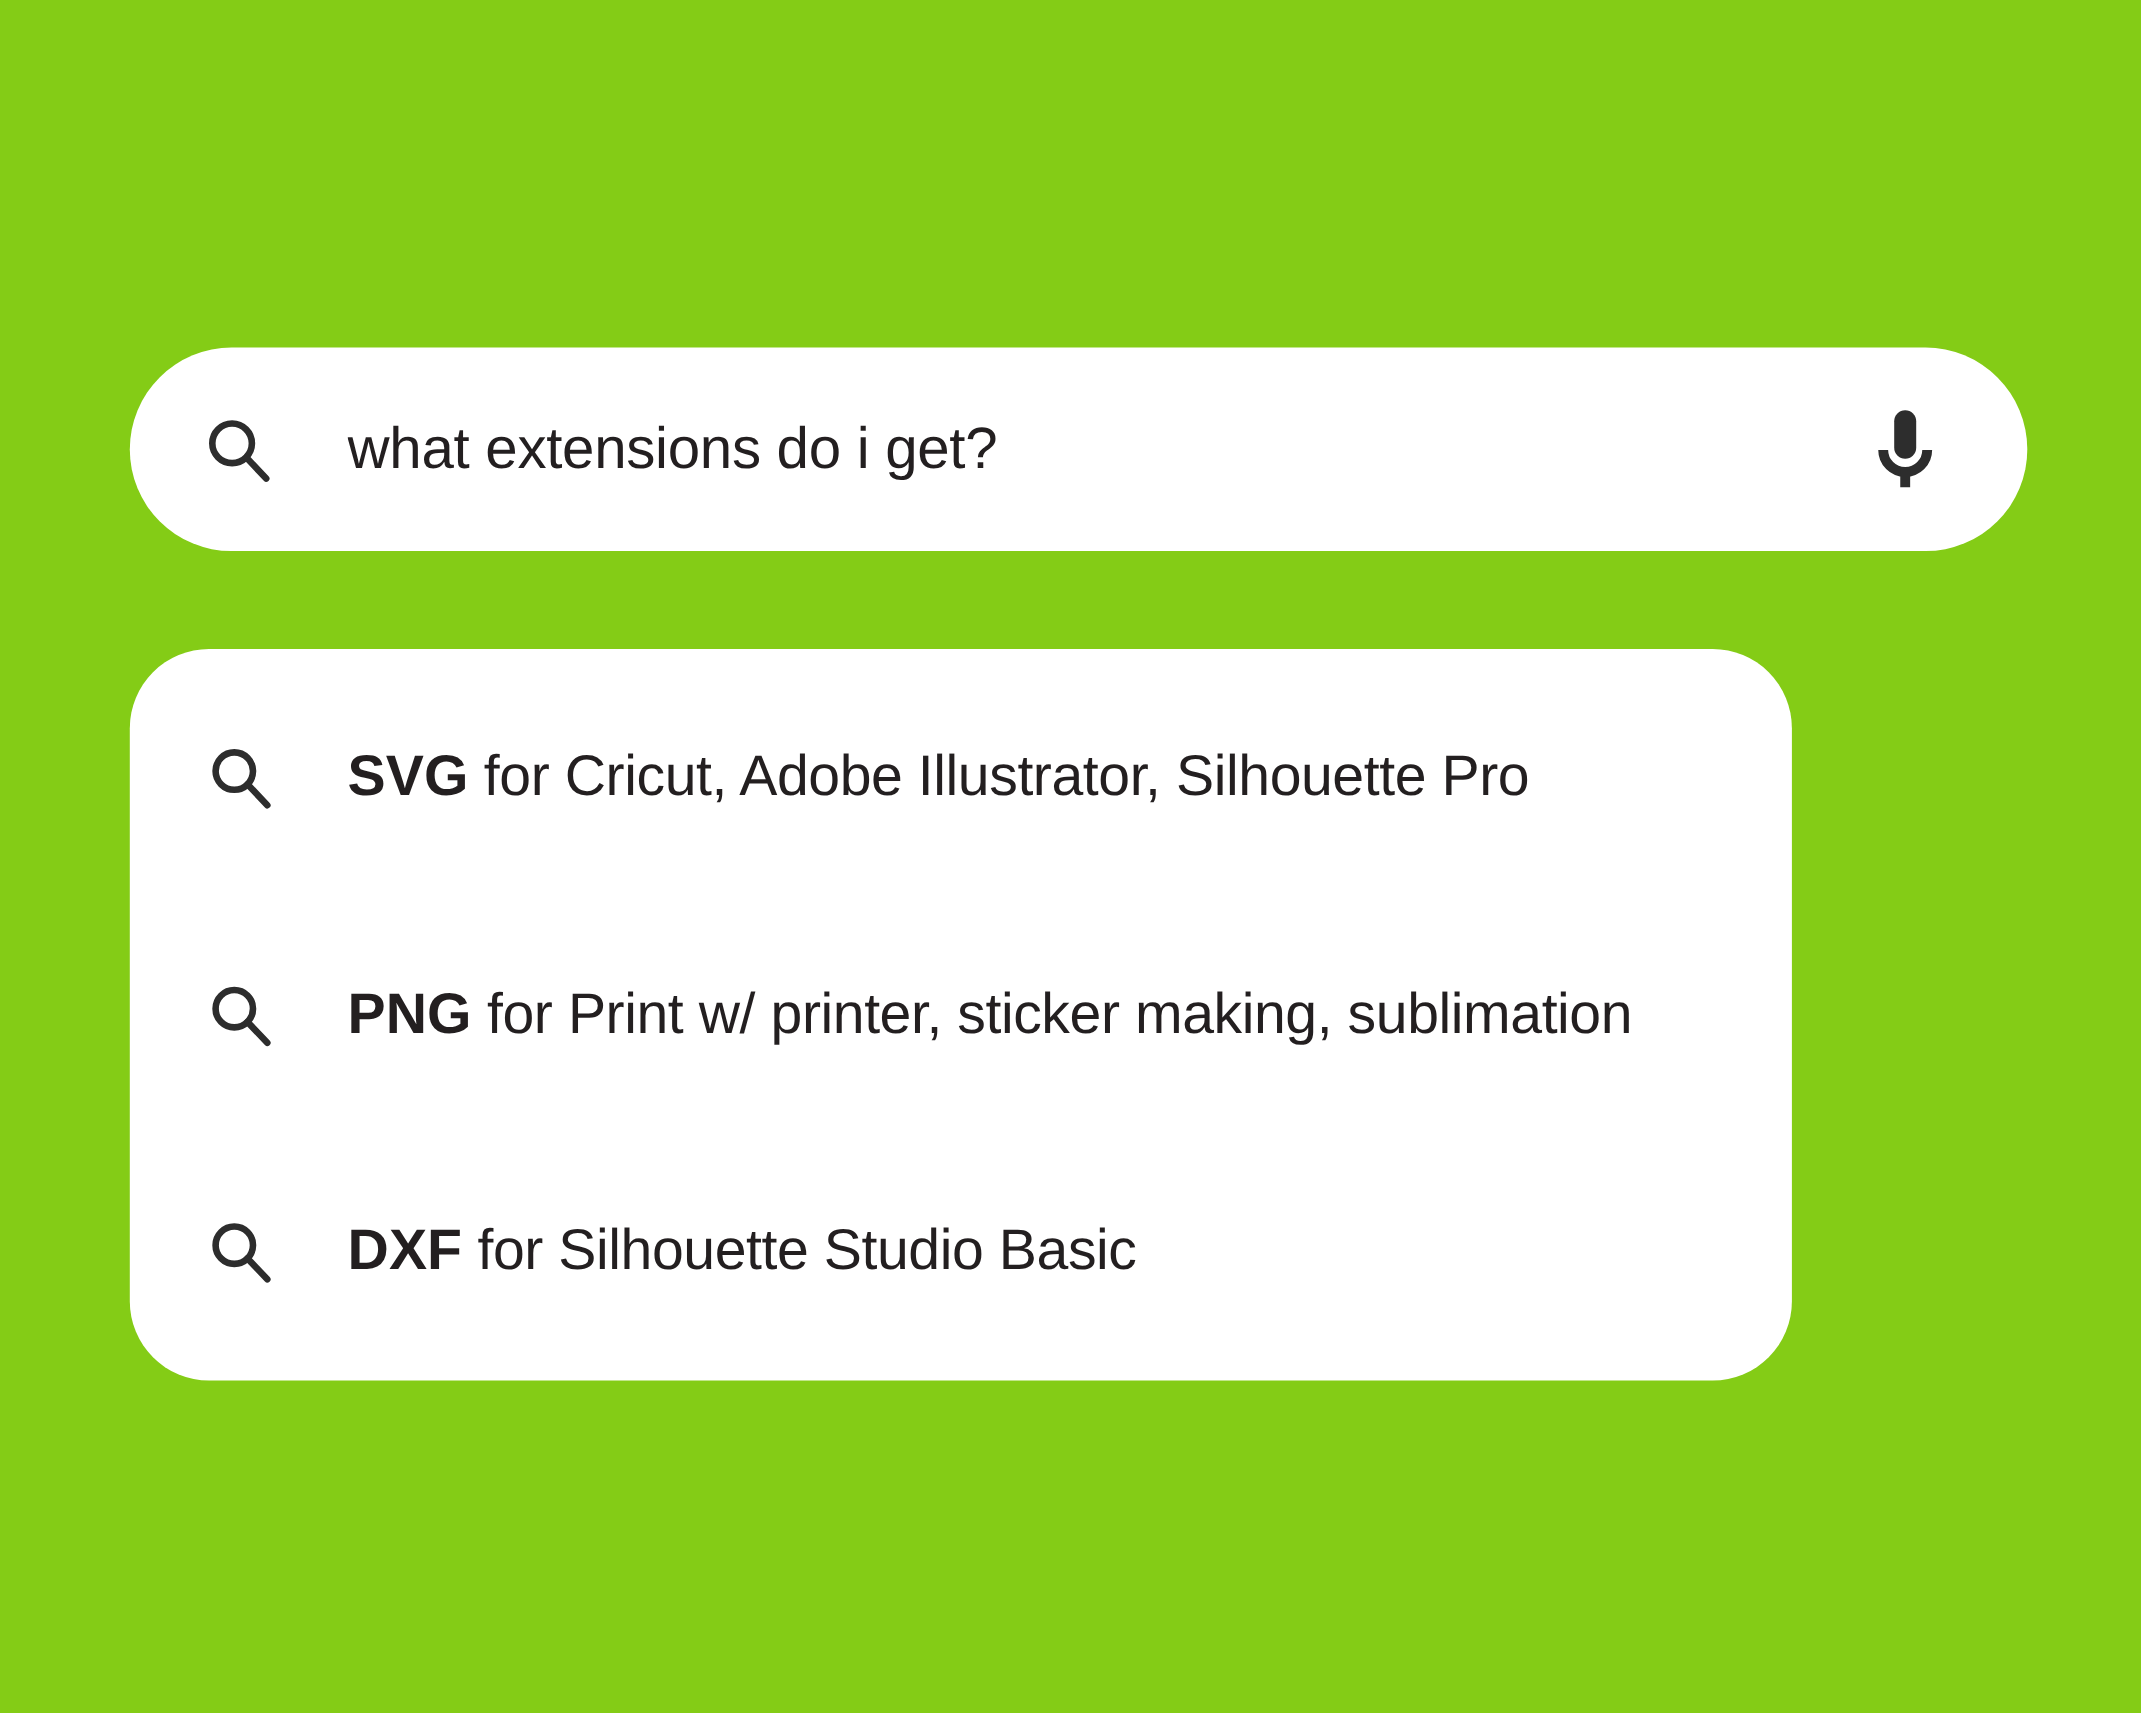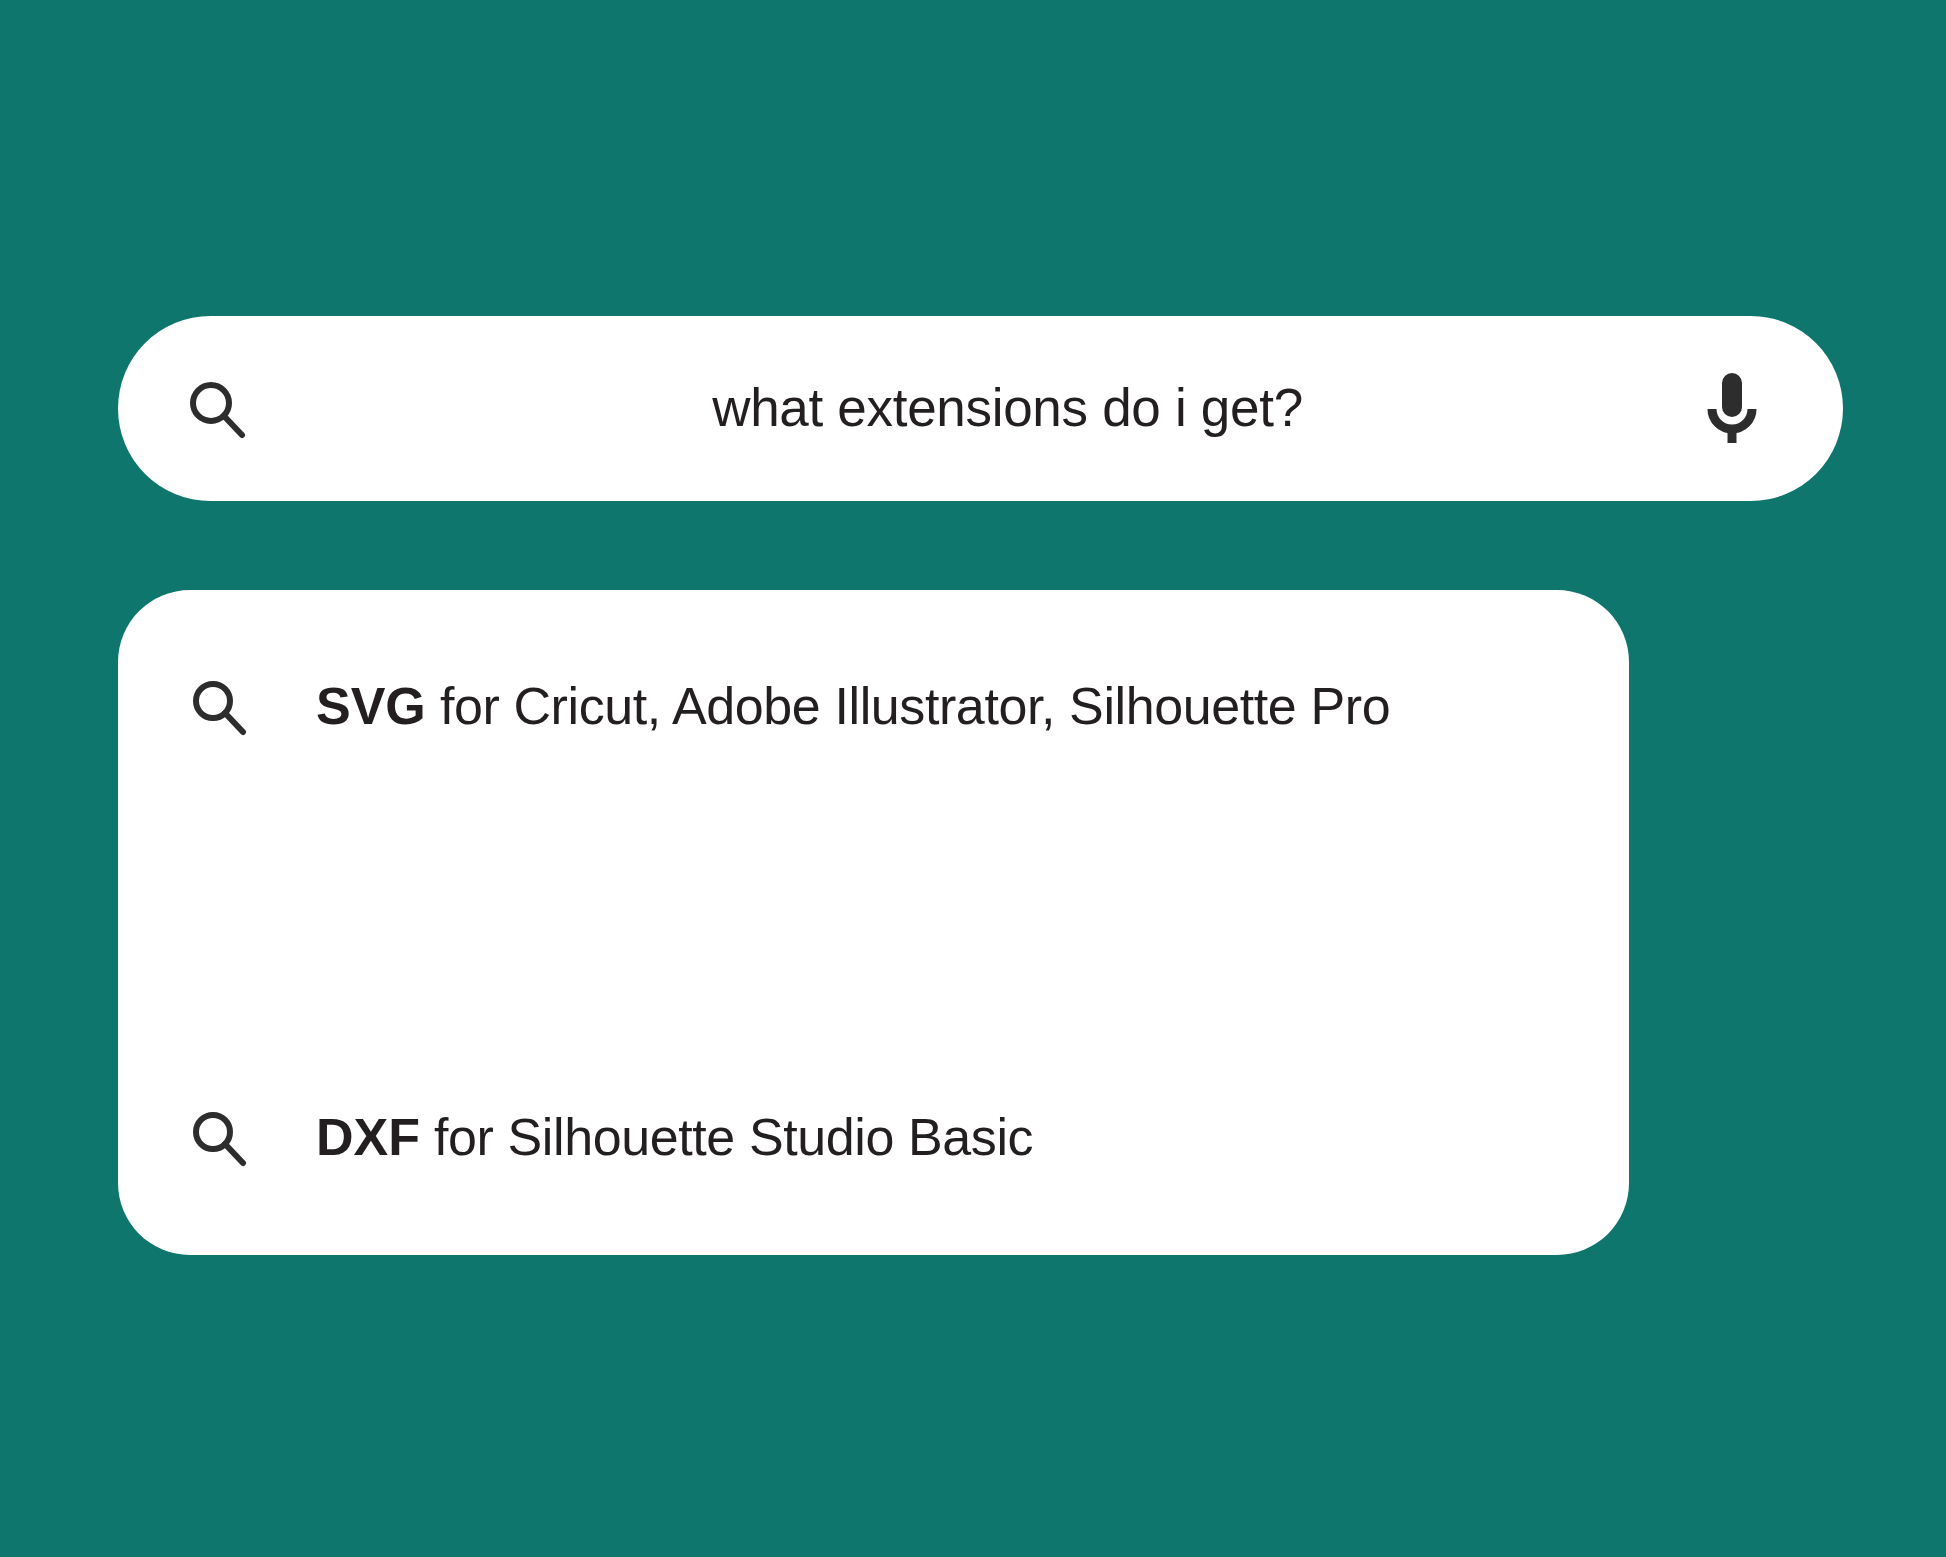--- a/index.html
+++ b/index.html
@@ -13,22 +13,21 @@
 
   body {
     font-family: "Liberation Sans", sans-serif;
     background: #f9bcb7;
     position: relative;
   }
 
   #stage {
     position: absolute;
     inset: 0;
-    background: #0f766e;
-    text-align: center;
+    background: #84cc16;
   }
 
   
   .search-bar {
     position: absolute;
     left: 118px;
     top: 316px;
     width: 1725px;
     height: 185px;
     background: #ffffff;
@@ -140,20 +139,29 @@
     <div class="result-row">
       <span class="row-icon">
         <svg viewBox="0 0 58 58" width="58" height="58" aria-hidden="true">
           <circle cx="23" cy="23" r="17" fill="none" stroke="#2d2d2d" stroke-width="6"></circle>
           <line x1="35" y1="35" x2="53" y2="54" stroke="#2d2d2d" stroke-width="6" stroke-linecap="round"></line>
         </svg>
       </span>
       <div class="row-text"><span class="fmt">SVG</span><span> for Cricut, Adobe Illustrator, Silhouette Pro</span></div>
     </div>
 
+    <div class="result-row">
+      <span class="row-icon">
+        <svg viewBox="0 0 58 58" width="58" height="58" aria-hidden="true">
+          <circle cx="23" cy="23" r="17" fill="none" stroke="#2d2d2d" stroke-width="6"></circle>
+          <line x1="35" y1="35" x2="53" y2="54" stroke="#2d2d2d" stroke-width="6" stroke-linecap="round"></line>
+        </svg>
+      </span>
+      <div class="row-text"><span class="fmt">PNG</span><span> for Print w/ printer, sticker making, sublimation</span></div>
+    </div>
 
     <div class="result-row">
       <span class="row-icon">
         <svg viewBox="0 0 58 58" width="58" height="58" aria-hidden="true">
           <circle cx="23" cy="23" r="17" fill="none" stroke="#2d2d2d" stroke-width="6"></circle>
           <line x1="35" y1="35" x2="53" y2="54" stroke="#2d2d2d" stroke-width="6" stroke-linecap="round"></line>
         </svg>
       </span>
       <div class="row-text"><span class="fmt">DXF</span><span> for Silhouette Studio Basic</span></div>
     </div>

